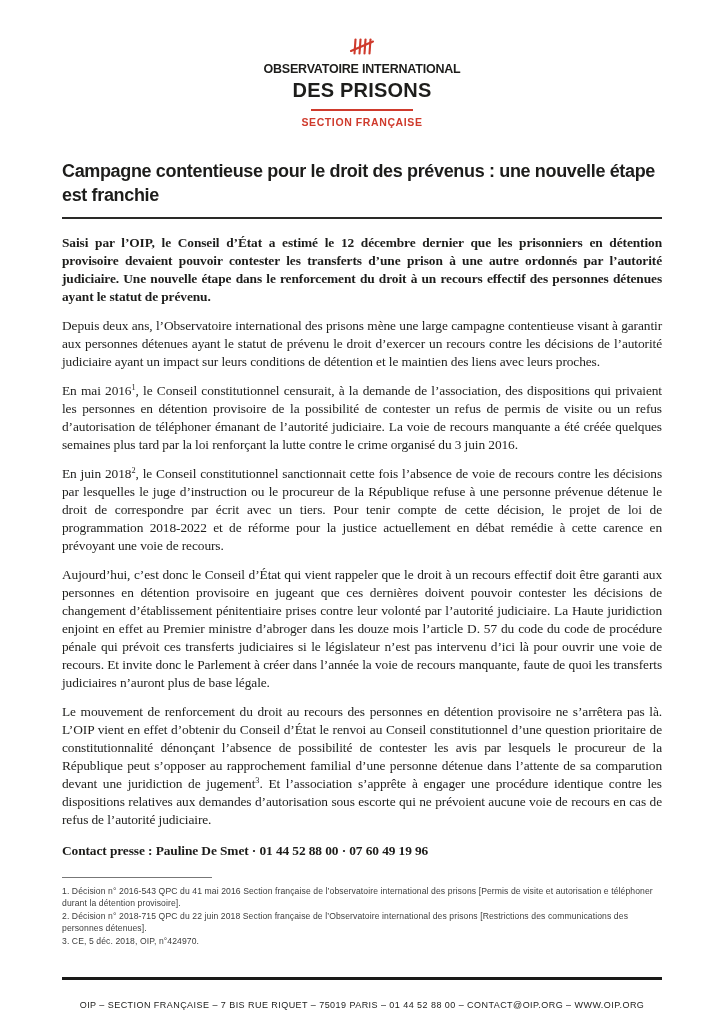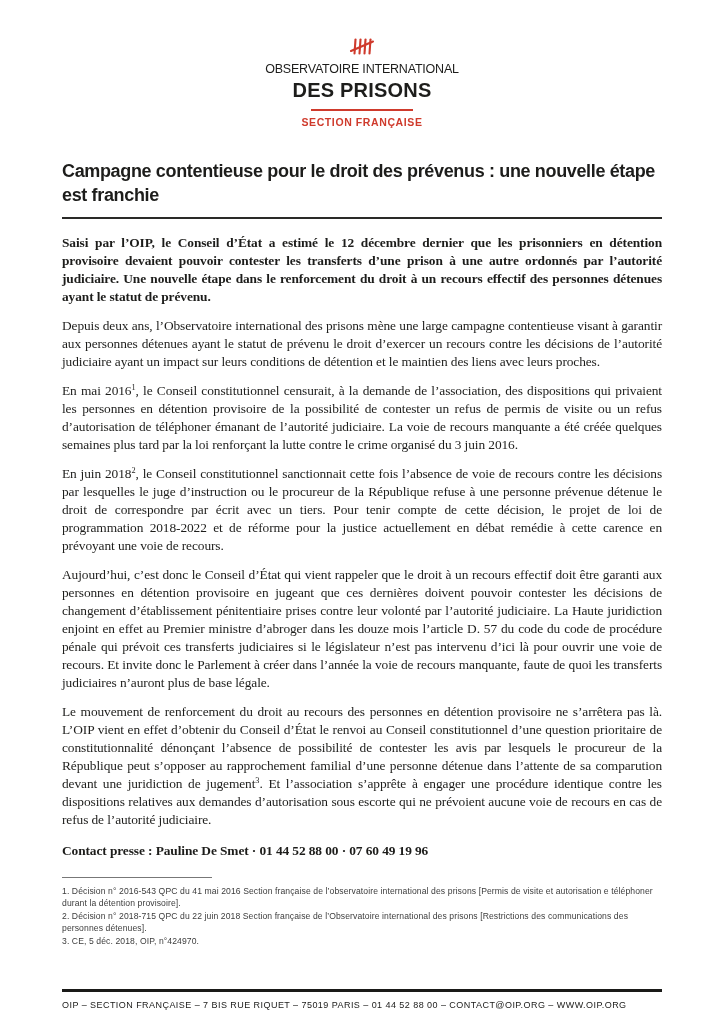--- a/index.html
+++ b/index.html
@@ -18,21 +18,21 @@
     overflow: hidden;
     padding: 36px 62px 16px 62px;
     color: var(--ink);
     font-family: "Liberation Sans", sans-serif;
   }
 
   
   .logo { text-align: center; margin-bottom: 32px; }
   .logo-icon { display: block; margin: 0 auto 4px auto; }
   .logo-line1 {
-    font-size: 12.5px; font-weight: 400; letter-spacing: -0.2px;
+    font-size: 12.5px; font-weight: 700; letter-spacing: -0.2px;
     color: var(--ink); line-height: 1.35;
   }
   .logo-line2 {
     font-size: 20px; font-weight: 700; letter-spacing: 0.2px;
     color: var(--ink); line-height: 1.25;
   }
   .logo-divider {
     width: 102px; height: 2px; background: var(--red);
     margin: 6px auto 5px auto;
   }
@@ -72,22 +72,22 @@
     width: 150px; margin: 17px 0 7px 0;
   }
   .footnotes { color: var(--fngray); }
   .footnote {
     font-size: 8.6px; line-height: 1.45; letter-spacing: 0.1px;
   }
 
   
   .footer {
     position: absolute; left: 62px; right: 62px; bottom: 14px;
-    background: #ffffff; 
-    border-top: 3px solid #1a1a18; padding-top: 8px;
+    background: #ffffff; text-align: center;
+    border-top: 3px solid #1a1a18; padding-top: 20px;
   }
   .footer-text {
     font-size: 9px; letter-spacing: 0.45px; color: #1a1a18;
     font-weight: 400;
   }
 </style>
 </head>
 <body>
 
 <div class="page">

